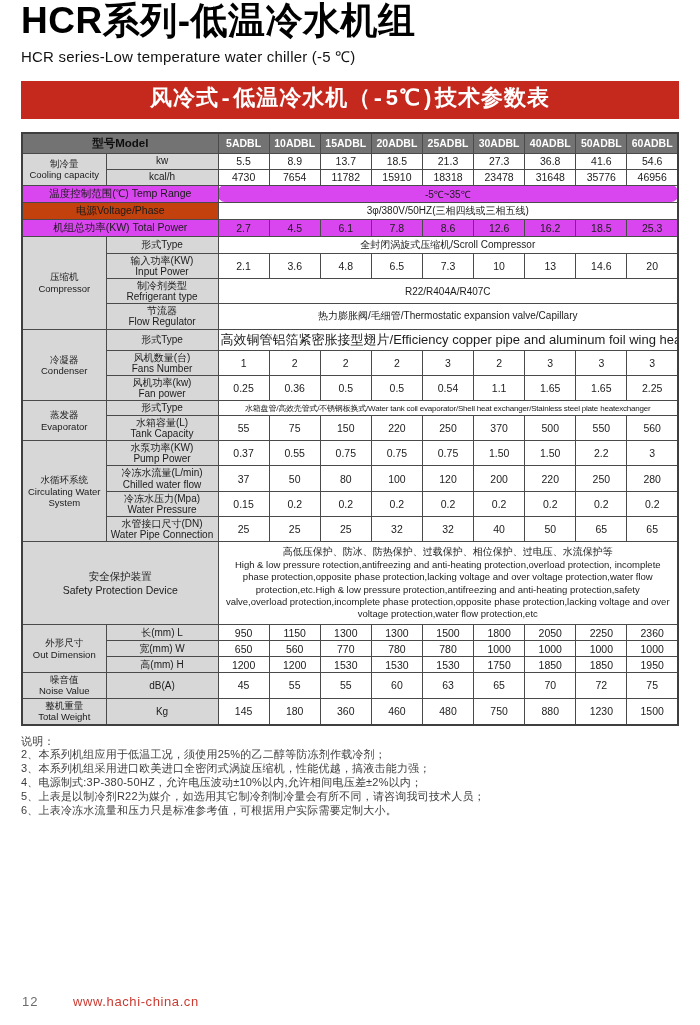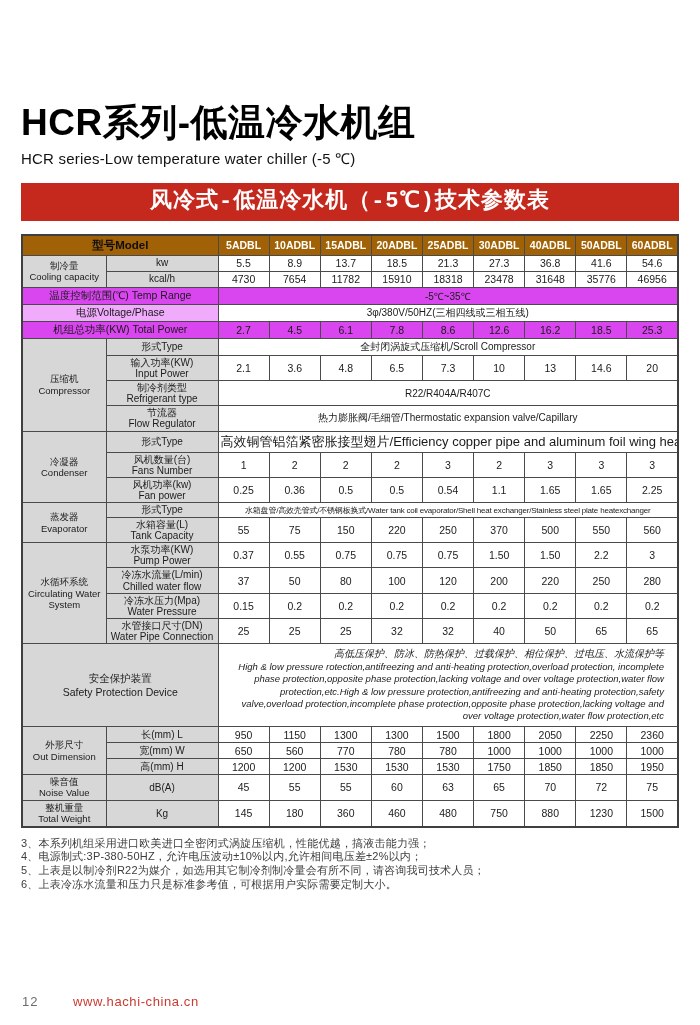--- a/index.html
+++ b/index.html
@@ -5,21 +5,21 @@
   html,body { margin:0; padding:0; }
   body {
     width:700px; height:1025px; position:relative; overflow:hidden;
     background:#ffffff;
     font-family:"Liberation Sans", sans-serif;
     -webkit-font-smoothing:antialiased;
   }
   .content { padding:0 21px; }
 
   .page-title {
-    margin:0; padding-top:102px;
+    margin:0; 
     font-size:37px; font-weight:bold; color:#000;
     line-height:1.15; letter-spacing:0.5px;
   }
   .page-subtitle {
     margin-top:3px; font-size:15px; color:#121212; letter-spacing:0.2px;
   }
 
   .banner {
     margin-top:15px; height:38px; line-height:38px;
     background:#c5291e; color:#ffffff;
@@ -29,37 +29,37 @@
   table.spec-table {
     margin-top:13px; width:658px; table-layout:fixed;
     border-collapse:collapse; border:2px solid #3f3f3f;
     color:#1b1b1b;
   }
   .spec-table td {
     border:1px solid #4a4a4a; text-align:center; vertical-align:middle;
     padding:1px 2px; overflow:hidden;
   }
   .header-row td {
-    background:#a16207; color:#ffffff; font-weight:bold;
+    background:#737373; color:#ffffff; font-weight:bold;
     font-size:10.5px; height:17px; padding:1px 0;
   }
   .header-row td.model-label { color:#0e0e0e; font-size:11.5px; }
 
   .group-cell  { background:#d7d7d7; font-size:9.5px; line-height:1.2; padding:2px 1px; }
   .label-cell  { background:#d7d7d7; font-size:10px;  line-height:1.12; padding:2px 1px; }
-  .wide-label  { background:#f0abfc; font-size:10.5px; }
+  .wide-label  { background:#c2410c; font-size:10.5px; }
   tr.shaded td { background:#d946ef; }
   .value-cell  { font-size:10.5px; height:13px; background:transparent; }
-  .span-cell   { font-size:10px; }
+  .span-cell   { font-size:10px;border-radius:7px; }
 
   .row-evap-type .span-cell { font-size:8px; letter-spacing:-0.2px; white-space:nowrap; }
   .row-cond-type .span-cell { font-size:13px; white-space:nowrap; }
   .row-safety .wide-label   { background:#d7d7d7; font-size:10.5px;margin-left:12px; }
   .row-safety .span-cell {
-    text-align:right; font-size:9.5px; line-height:1.28; padding:4px 13px;font-style:italic;
+    text-align:center; font-size:9.5px; line-height:1.28; padding:4px 6px;
   }
   .row-safety .span-cell .cn-line { font-size:10px; }
 
   .notes { margin-top:9px; font-size:11px; color:#3d3d3d; line-height:1.26; letter-spacing:0.2px; }
   .notes div { margin:0; }
 
   .footer { position:absolute; left:22px; top:994px; font-size:13px; }
   .page-num { color:#6b6b6b; letter-spacing:1px; }
   .site-url { color:#cb3a31; margin-left:31px; letter-spacing:0.6px; }
 </style>
@@ -388,21 +388,23 @@
           <td class="value-cell">480</td>
           <td class="value-cell">750</td>
           <td class="value-cell">880</td>
           <td class="value-cell">1230</td>
           <td class="value-cell">1500</td>
         </tr>
       </tbody>
   </table>
 
   <div class="notes">
+    <div>说明：</div>
     <div id="notes-list">
+        <div class="note-item">2、本系列机组应用于低温工况，须使用25%的乙二醇等防冻剂作载冷剂；</div>
         <div class="note-item">3、本系列机组采用进口欧美进口全密闭式涡旋压缩机，性能优越，搞液击能力强；</div>
         <div class="note-item">4、电源制式:3P-380-50HZ，允许电压波动±10%以内,允许相间电压差±2%以内；</div>
         <div class="note-item">5、上表是以制冷剂R22为媒介，如选用其它制冷剂制冷量会有所不同，请咨询我司技术人员；</div>
         <div class="note-item">6、上表冷冻水流量和压力只是标准参考值，可根据用户实际需要定制大小。</div>
       </div>
   </div>
 </div>
 
 <div class="footer">
   <span class="page-num">12</span>

